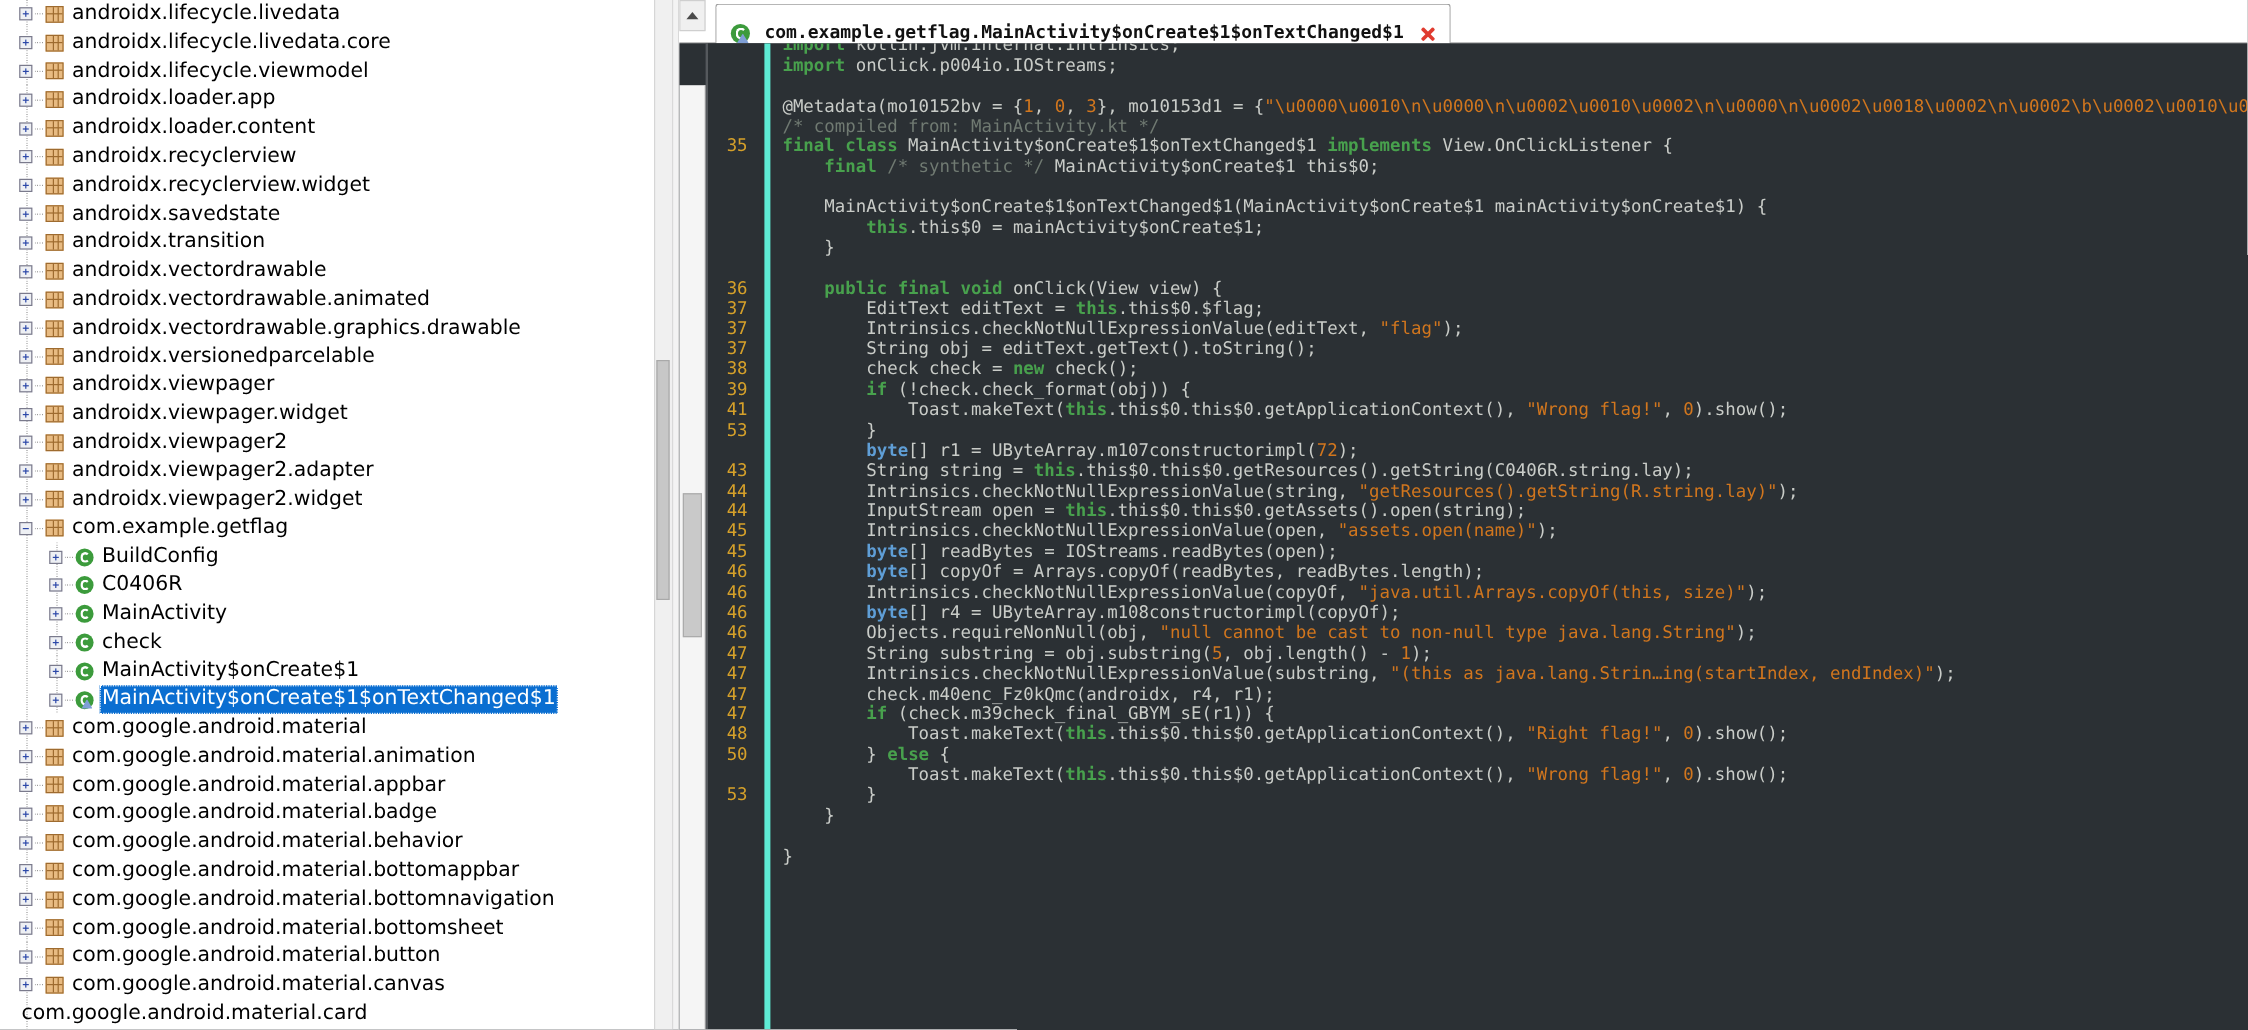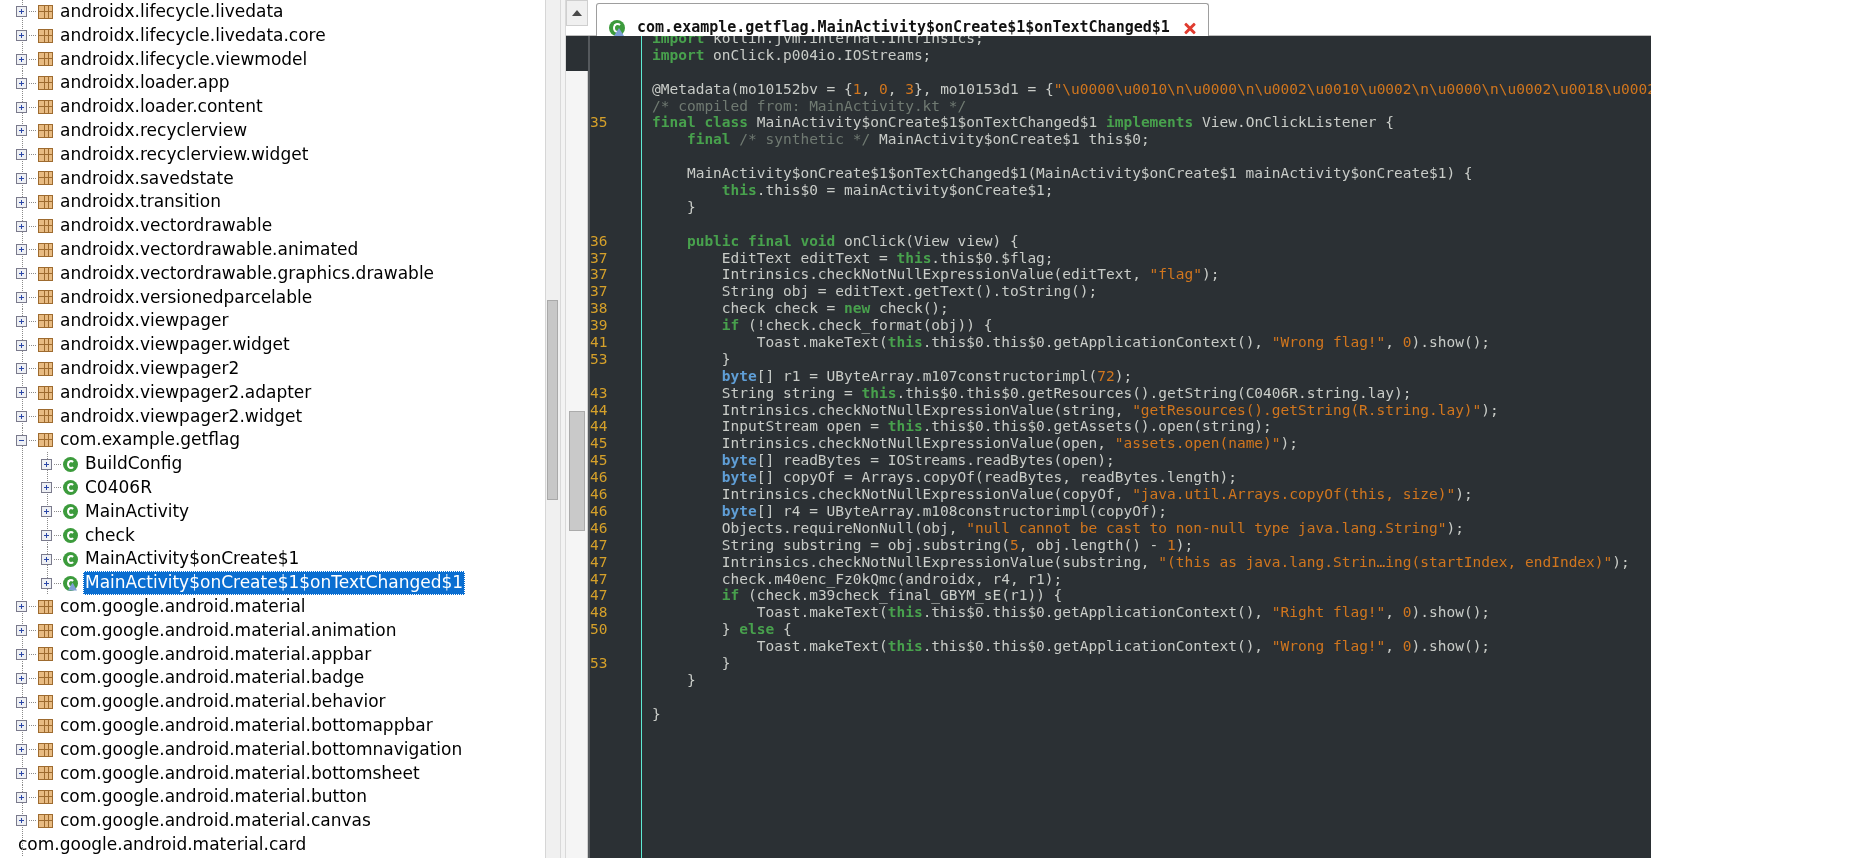--- a/index.html
+++ b/index.html
@@ -1,21 +1,21 @@
 <!DOCTYPE html>
 <html><head>
 <meta charset="utf-8">
 <style>
   html,body{margin:0;padding:0;}
   body{
     width:1873px;height:858px;overflow:hidden;
     background:#ffffff;
     font-family:"DejaVu Sans Mono", monospace;
   }
-  .app{display:flex;width:1651px;height:858px;position:relative;}
+  .app{display:flex;width:1873px;height:858px;position:relative;}
 
   
   .tree-pane{
     width:560px;height:858px;background:#ffffff;
     position:relative;overflow:hidden;flex:0 0 560px;
   }
   .tree-scroll{position:absolute;left:0;top:0;width:560px;height:858px;}
   .tree-row{
     height:23.8px;line-height:23.8px;
     display:flex;align-items:center;
@@ -129,23 +129,23 @@
   .tab-close::before{transform:rotate(45deg);}
   .tab-close::after{transform:rotate(-45deg);}
 
   
   .code-wrap{flex:1 1 auto;position:relative;overflow:hidden;background:#2b3034;display:flex;}
   .code-inner{
     flex:1 1 auto;display:flex;overflow:hidden;position:relative;
     border-left:2px solid #55595d;
   }
   .gutter{
-    flex:0 0 52px;background:#2b3034;
+    flex:0 0 52px;background:#2b3034;text-align:right;
     padding-right:14px;box-sizing:border-box;
-    border-right:1px solid #5eead4;
+    border-right:5px solid #5eead4;
   }
   .code-body{flex:1 1 auto;overflow:hidden;position:relative;padding-left:10px;}
   .ln, .cl{
     height:16.9px;line-height:16.9px;font-size:14.5px;
     font-family:"DejaVu Sans Mono", monospace;white-space:pre;
   }
   .ln{color:#d5a02a;}
   .cl{color:#c9ccc8;}
   .k{color:#48a14d;font-weight:bold;}      
   .ty{color:#5f9ed6;font-weight:bold;}     

